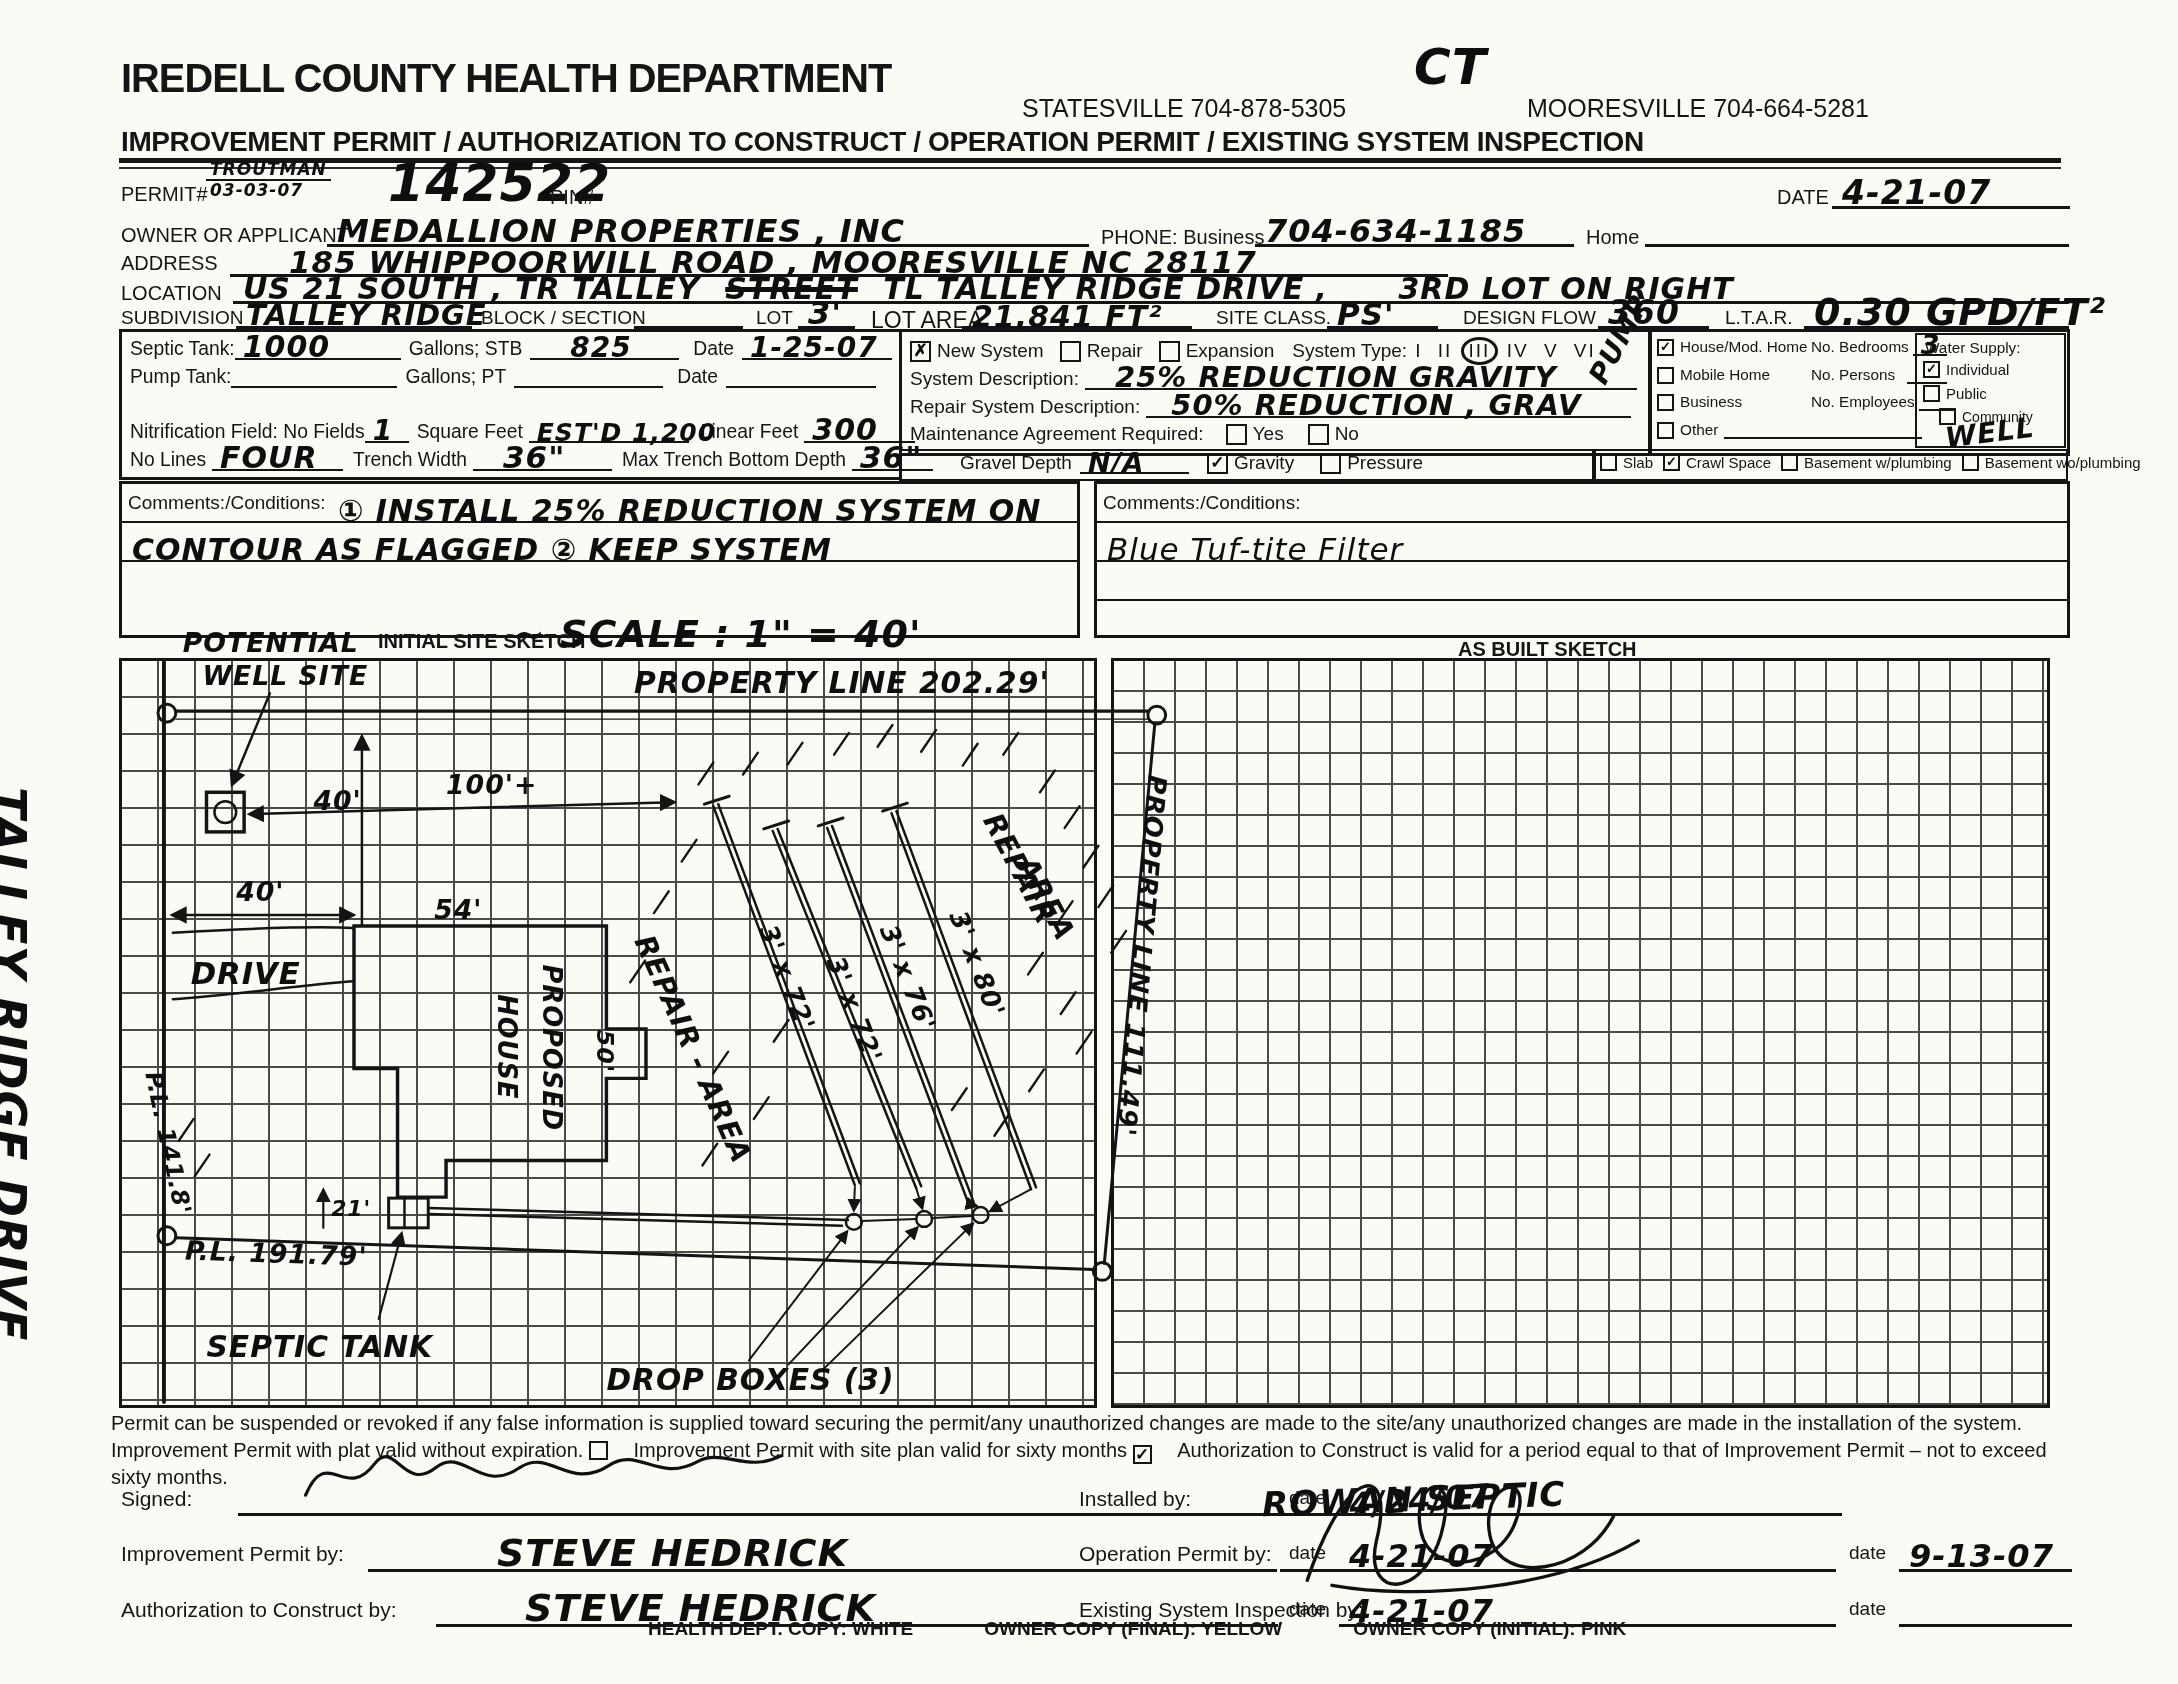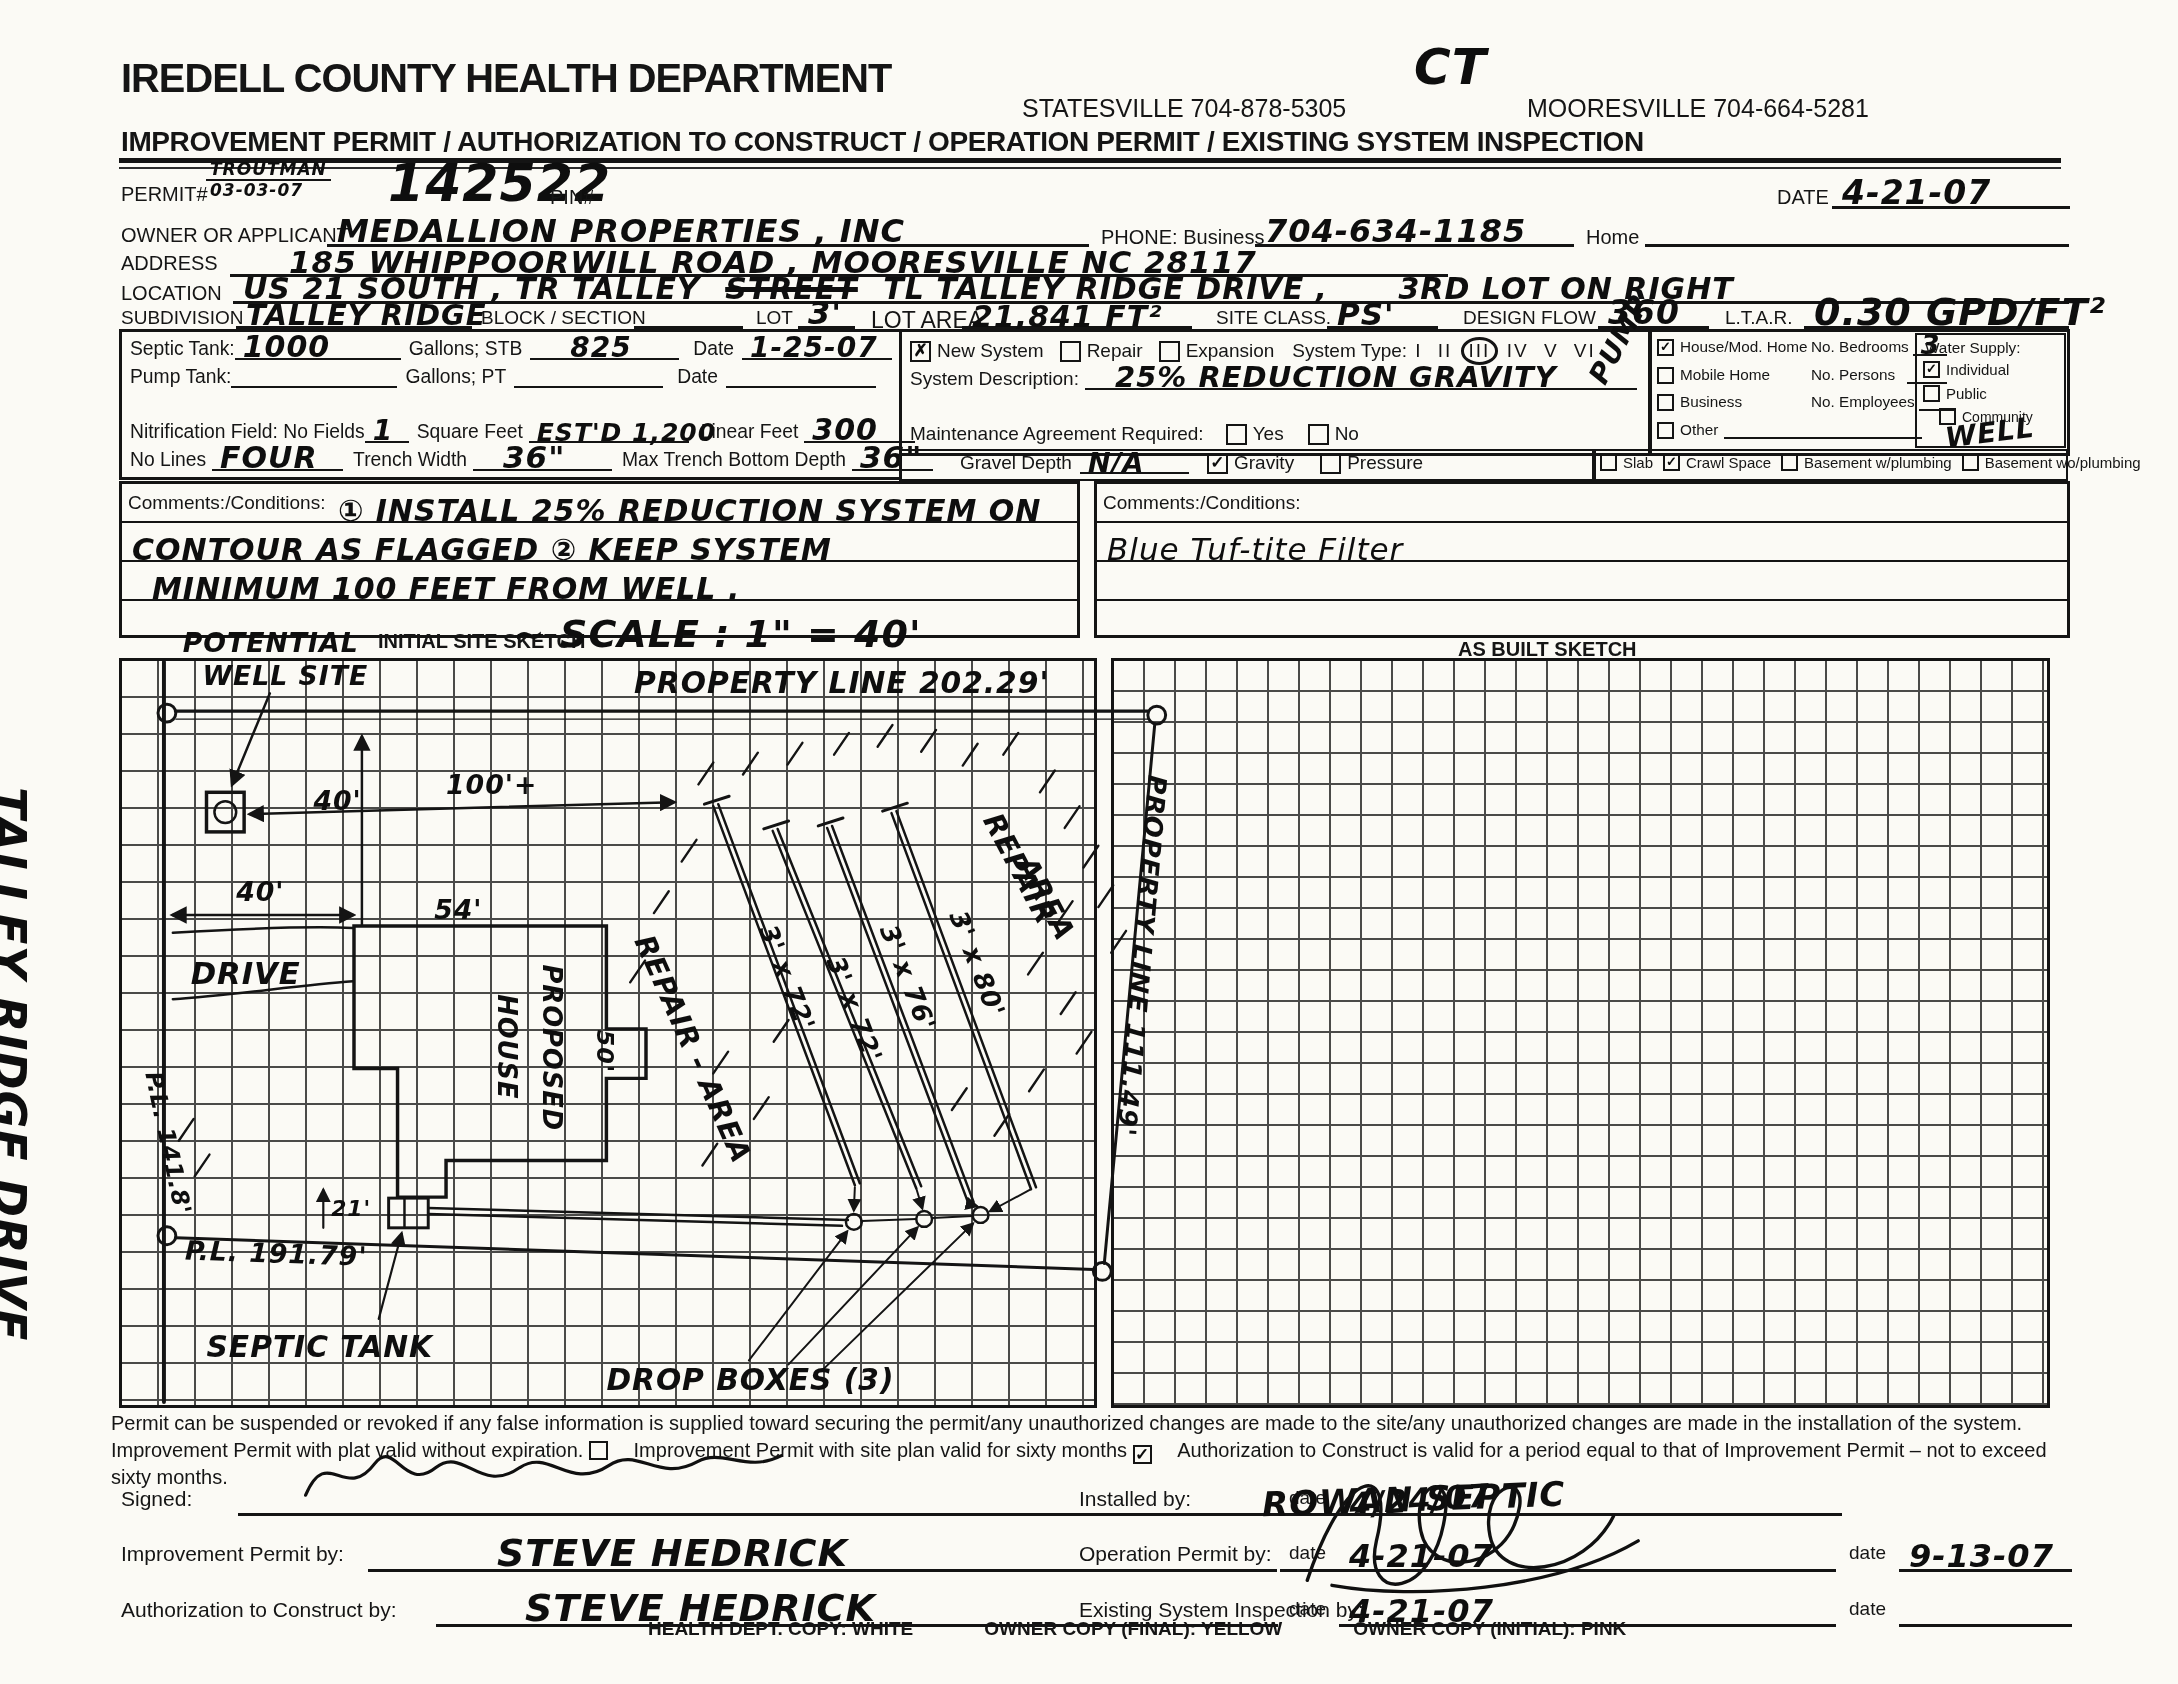--- a/index.html
+++ b/index.html
@@ -191,20 +191,26 @@
         <span style="margin-left:8px;">V</span>
         <span style="margin-left:8px;">VI</span>
       </span>
     </div>
     <div class="brow" style="left:8px;top:34px;font-size:19px;">
       <span>System Description:</span>
       <span class="bfill" style="width:552px;margin-left:6px;">
         <span class="hw" style="left:30px;font-size:29px;">25% REDUCTION  GRAVITY</span>
         </span>
     </div>
+    <div class="brow" style="left:8px;top:62px;font-size:19px;">
+      <span>Repair System Description:</span>
+      <span class="bfill" style="width:485px;margin-left:6px;">
+        <span class="hw" style="left:25px;font-size:29px;">50% REDUCTION ,  GRAV</span>
+        </span>
+    </div>
     <div class="brow" style="left:8px;top:91px;font-size:19px;align-items:center;">
       <span>Maintenance Agreement Required:</span>
       <span class="cb" style="margin-left:22px;"></span>
       <span>Yes</span>
       <span class="cb" style="margin-left:24px;"></span>
       <span>No</span>
     </div>
   </div>
   <div class="abs hw" style="left:1582px;top:374px;font-size:28px;transform:rotate(-62deg);transform-origin:0 0;">PUMP</div>
 
@@ -282,23 +288,20 @@
     <div class="abs hw" style="left:28px;top:81px;font-size:28px;transform:rotate(-7deg);">WELL</div>
   </div>
 
   <div class="box" style="left:119px;top:481px;width:955px;height:151px;">
     <div class="cline">
       <span class="abs" style="left:6px;top:8px;font-size:19px;">Comments:/Conditions:</span>
       <span class="hw" style="left:216px;font-size:30px;">①  INSTALL  25%  REDUCTION  SYSTEM  ON</span>
     </div>
     <div class="cline">
         <span class="hw" style="font-size:30px;">CONTOUR  AS  FLAGGED  ②  KEEP  SYSTEM</span>
-      </div>
-    <div class="cline">
-        <span class="hw" style="left:30px;font-size:30px;">MINIMUM   100  FEET  FROM  WELL .</span>
       </div>
     <div class="cline" style="border-bottom:none;"></div>
   </div>
   <div class="box" style="left:1094px;top:481px;width:970px;height:151px;">
     <div class="cline">
       <span class="abs" style="left:6px;top:8px;font-size:19px;">Comments:/Conditions:</span>
     </div>
     <div class="cline">
         <span class="hw" style="font-size:31px;font-weight:500;">Blue  Tuf-tite  Filter</span>
       </div>

